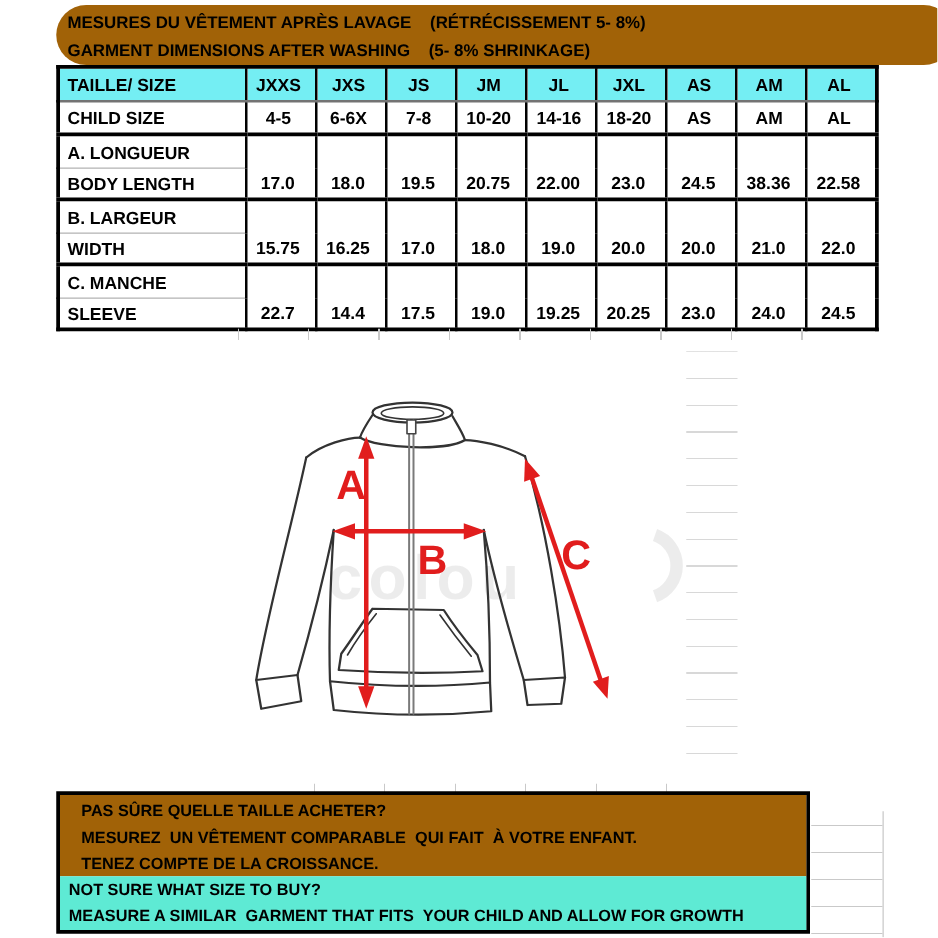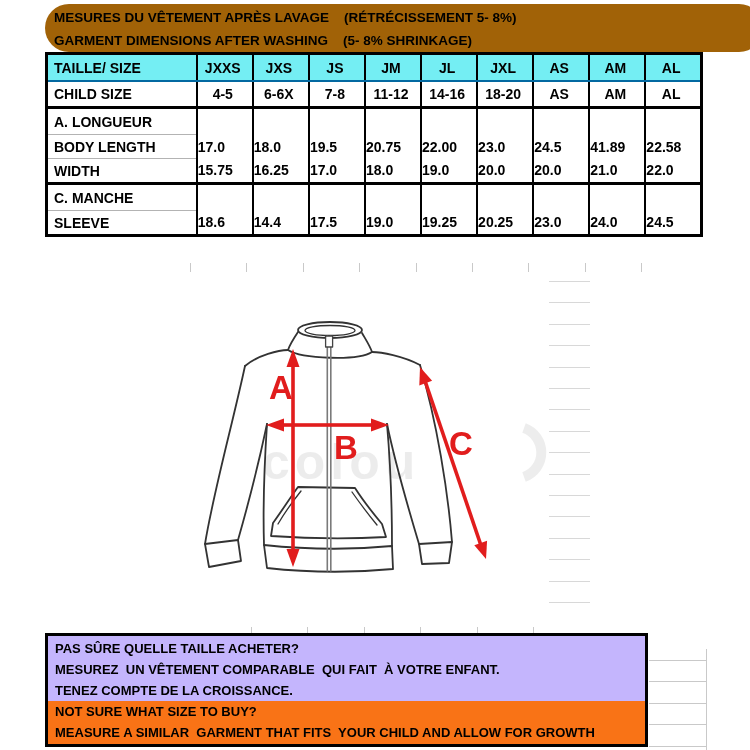--- a/index.html
+++ b/index.html
@@ -19,24 +19,24 @@
   .size-table {
     position:absolute; left:45px; top:52px; width:658px;
     border-collapse:collapse; table-layout:fixed;
     border:3px solid #000; font-weight:bold; font-size:14px;
   }
   .size-table td {
     border-left:2px solid #000; border-right:2px solid #000;
     padding:0 4px 0 0; text-align:center; white-space:nowrap; overflow:hidden;
   }
   .size-table .lbl { text-align:left; padding-left:6px; }
-  .r-head td { background:#74eef3; height:25px; border-bottom:2px solid #0369a1; }
+  .r-head td { background:#74eef3; height:25px; border-bottom:2px solid #737373; }
   .r-child td { height:24px; border-bottom:3px solid #000;margin-left:20px; }
   .r-top td { height:25px; border-top:3px solid #000; border-bottom:0; }
-  .r-val td { height:23px; border-top:0; text-align:left; padding-right:5px; }
+  .r-val td { height:23px; border-top:0; text-align:center; padding-right:5px; }
   .size-table .r-val .lbl { text-align:left; padding-right:0; }
   .r-val .thin { border-top:1px solid #b3b3b3; }
   .size-table .indent { }
   
   .ticks-below-table {
     position:absolute; left:190px; top:263px; width:460px; height:9px;
     background:repeating-linear-gradient(to right,#c9c9c9 0 1px,transparent 1px 56.4px);
   }
   .ticks-above-box {
     position:absolute; left:251px; top:627px; width:290px; height:9px;
@@ -51,22 +51,22 @@
     border-right:1px solid #c9c9c9;
     background:repeating-linear-gradient(to bottom,transparent 0 11px,#c9c9c9 11px 12px,transparent 12px 21.5px);
   }
   
   .diagram { position:absolute; left:140px; top:295px; width:420px; height:345px; }
   
   .notes-box {
     position:absolute; left:45px; top:633px; width:603px; height:114px;
     border:3px solid #000; box-sizing:border-box;
   }
-  .notes-fr { background:#c4b5fd; height:65px; padding-top:2px; box-sizing:border-box; }
-  .notes-en { background:#f97316; height:43px; box-sizing:border-box; }
+  .notes-fr { background:#a16207; height:65px; padding-top:2px; box-sizing:border-box;padding-left:10px; }
+  .notes-en { background:#5eead4; height:43px; box-sizing:border-box; }
   .note-line {
     font-weight:bold; font-size:13px; line-height:21px;
     padding-left:7px; white-space:pre;
   }
 </style>
 </head>
 <body>
 
 <div class="canvas">
 
@@ -91,21 +91,21 @@
         <td>JXL</td>
         <td>AS</td>
         <td>AM</td>
         <td>AL</td>
       </tr>
       <tr class="r-child">
         <td class="lbl">CHILD SIZE</td>
         <td>4-5</td>
         <td>6-6X</td>
         <td>7-8</td>
-        <td>11-12</td>
+        <td>10-20</td>
         <td>14-16</td>
         <td>18-20</td>
         <td>AS</td>
         <td>AM</td>
         <td>AL</td>
       </tr>
 
       <tr class="r-top">
         <td class="lbl">A. LONGUEUR</td>
         <td></td>
@@ -120,24 +120,36 @@
       </tr>
       <tr class="r-val">
         <td class="lbl thin">BODY LENGTH</td>
         <td>17.0</td>
         <td>18.0</td>
         <td>19.5</td>
         <td>20.75</td>
         <td>22.00</td>
         <td>23.0</td>
         <td>24.5</td>
-        <td>41.89</td>
+        <td>38.36</td>
         <td>22.58</td>
       </tr>
 
+      <tr class="r-top">
+        <td class="lbl">B. LARGEUR</td>
+        <td></td>
+          <td></td>
+        <td></td>
+          <td></td>
+        <td></td>
+          <td></td>
+        <td></td>
+          <td></td>
+        <td></td>
+      </tr>
       <tr class="r-val">
         <td class="lbl thin indent">WIDTH</td>
         <td>15.75</td>
         <td>16.25</td>
         <td>17.0</td>
         <td>18.0</td>
         <td>19.0</td>
         <td>20.0</td>
         <td>20.0</td>
         <td>21.0</td>
@@ -151,21 +163,21 @@
         <td></td>
           <td></td>
         <td></td>
           <td></td>
         <td></td>
           <td></td>
         <td></td>
       </tr>
       <tr class="r-val">
         <td class="lbl thin indent">SLEEVE</td>
-        <td>18.6</td>
+        <td>22.7</td>
         <td>14.4</td>
         <td>17.5</td>
         <td>19.0</td>
         <td>19.25</td>
         <td>20.25</td>
         <td>23.0</td>
         <td>24.0</td>
         <td>24.5</td>
       </tr>
     </tbody>

